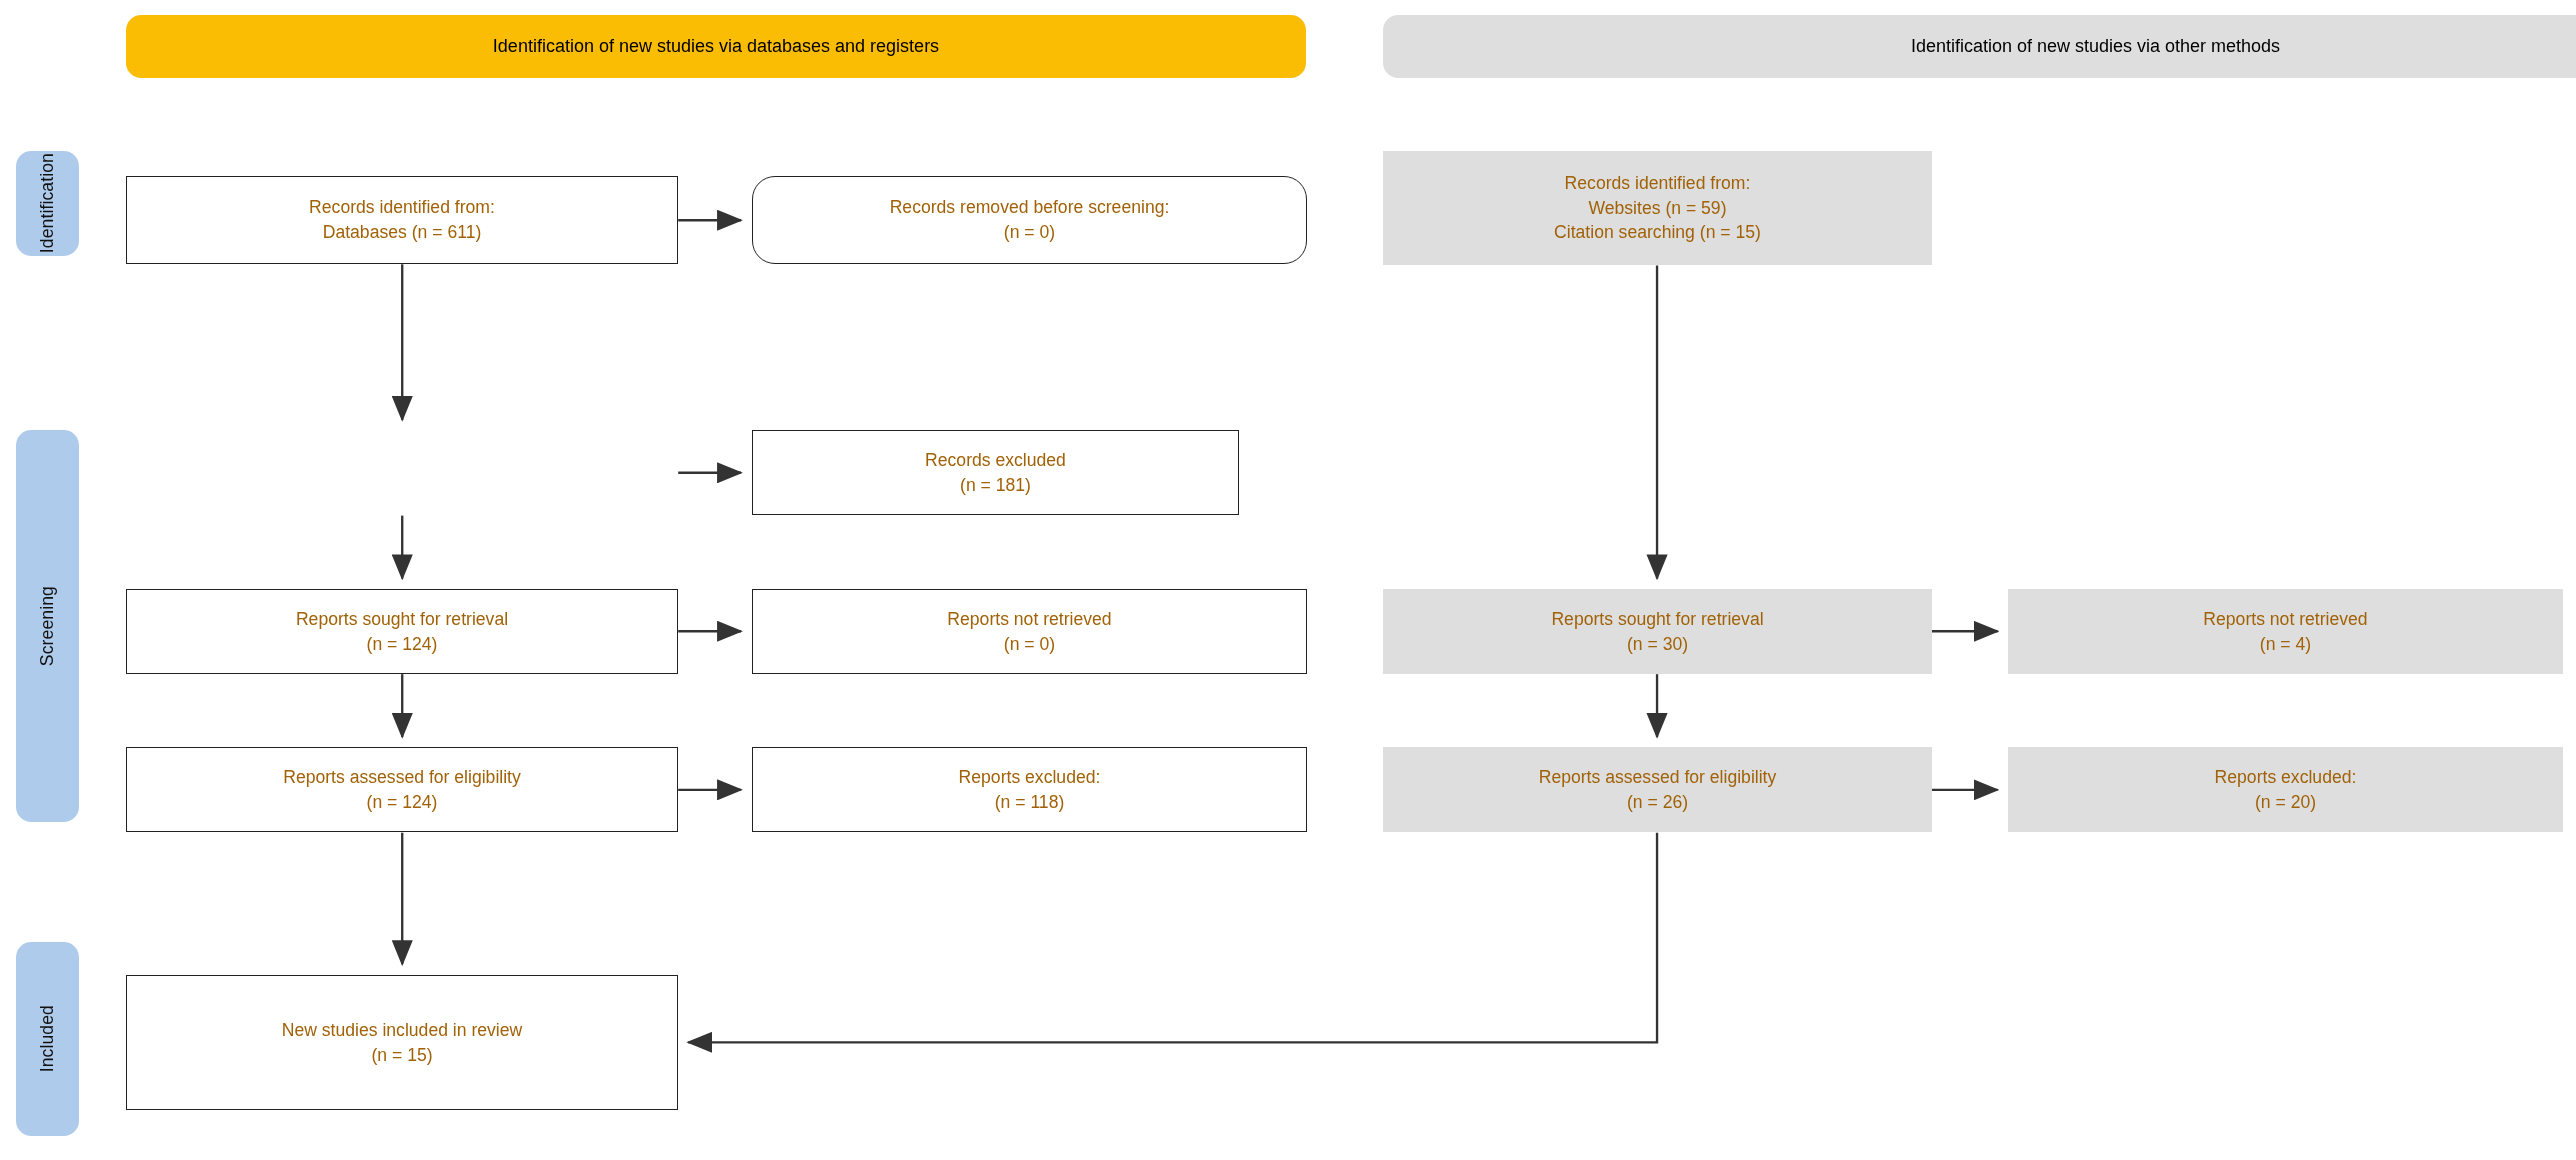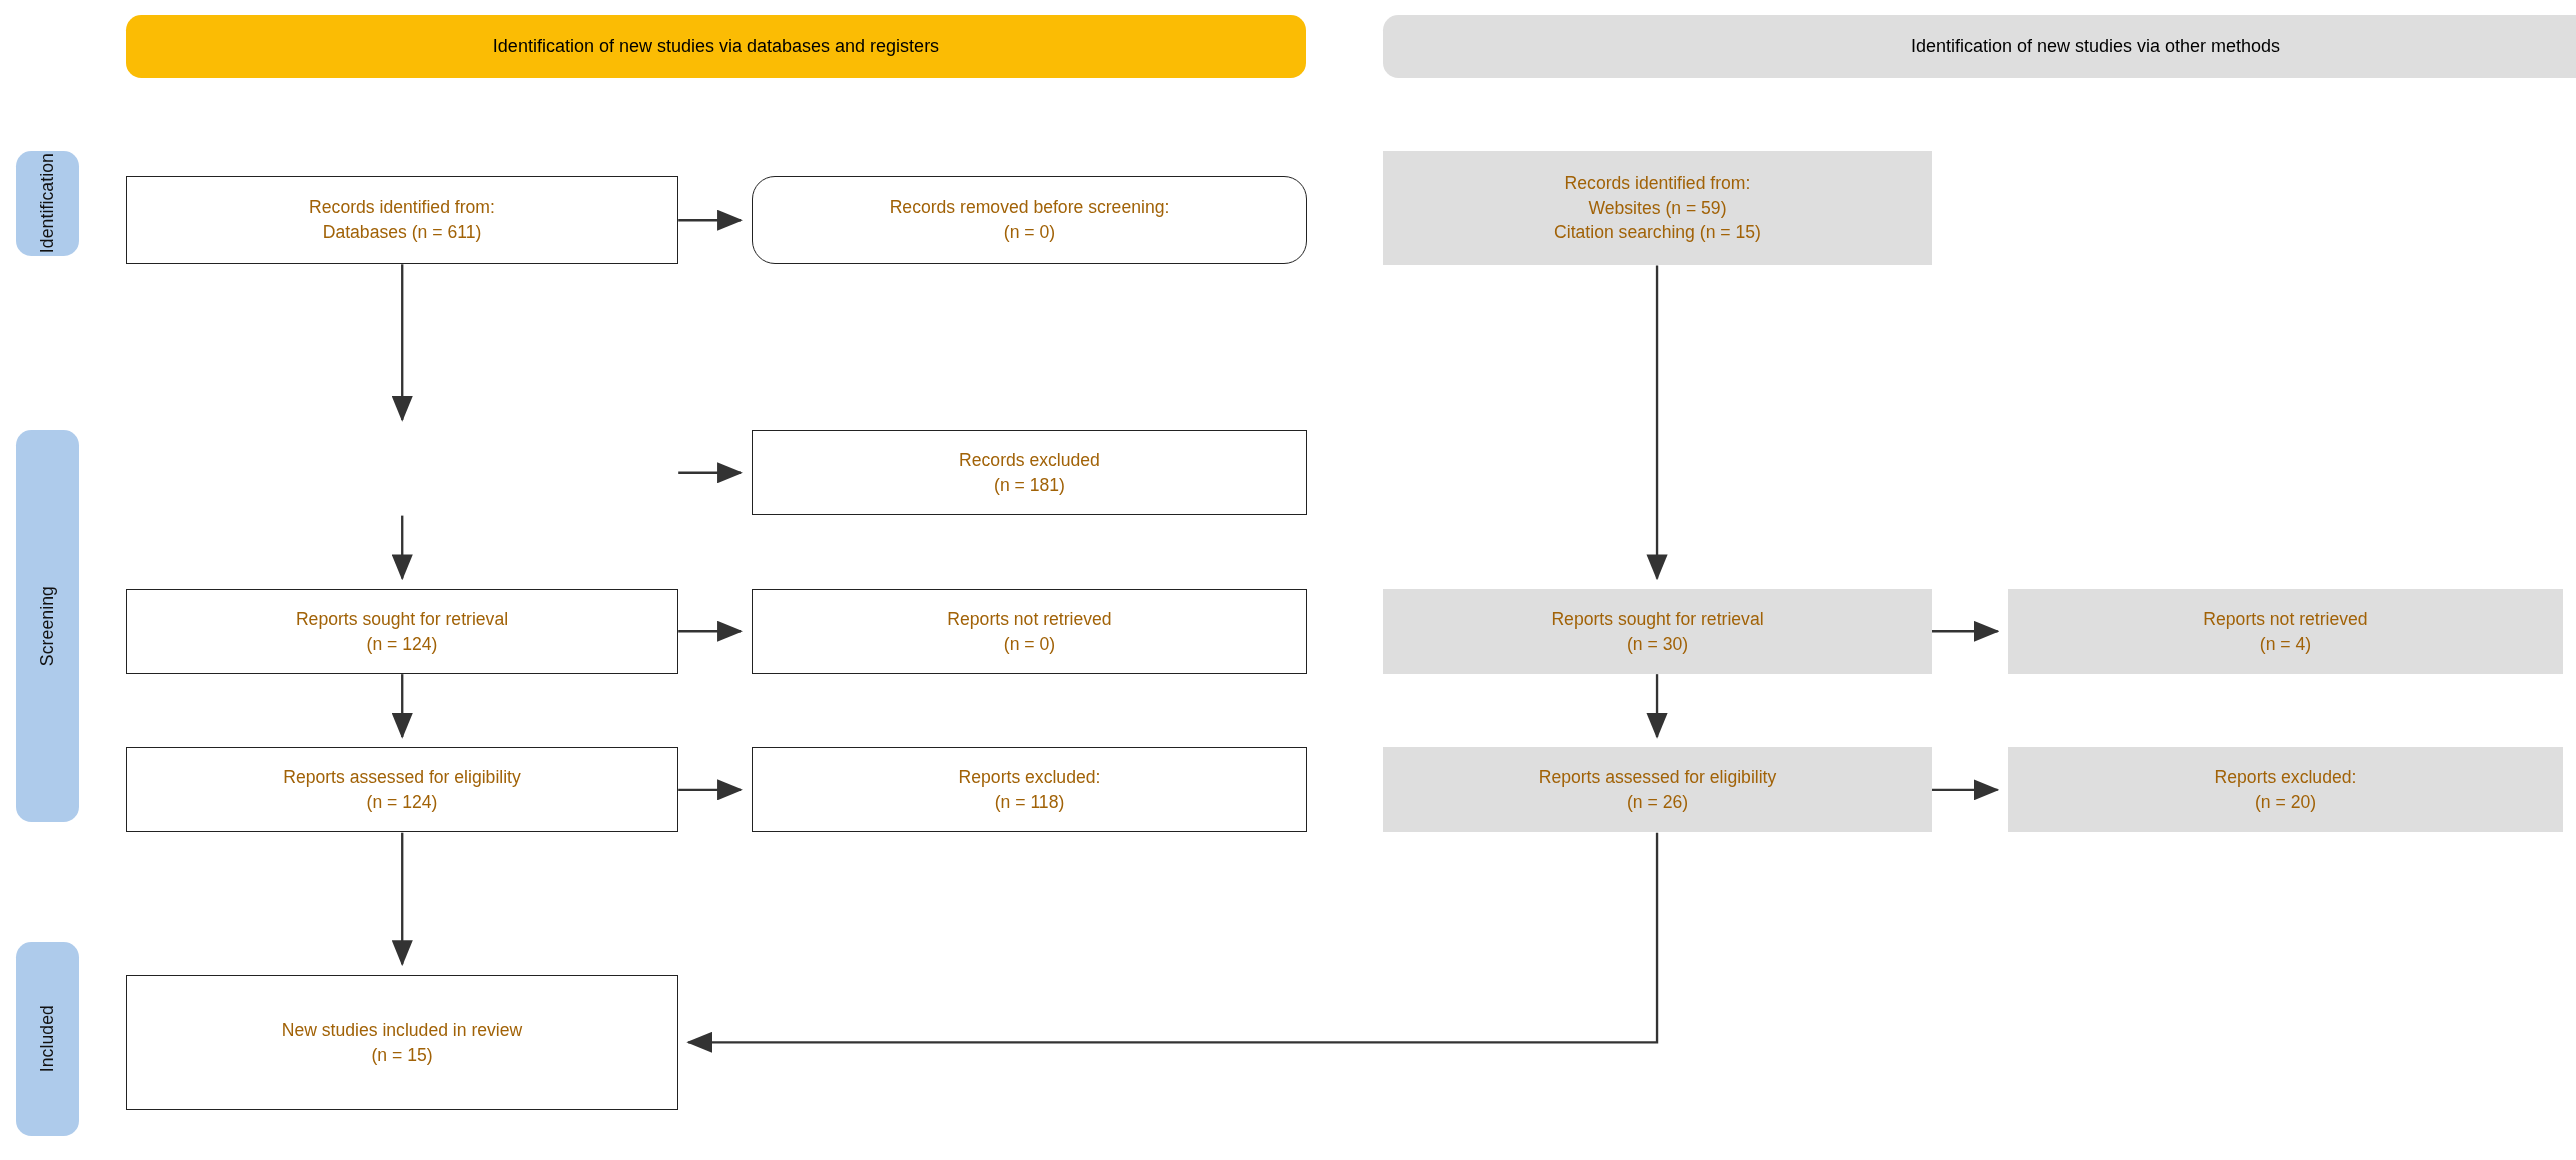--- a/index.html
+++ b/index.html
@@ -119,21 +119,21 @@
     <span class="ln">Records identified from:</span>
     <span class="ln">Databases (n = 611)</span>
   </div>
 
   <div class="box white" style="left:752px;top:176px;width:555px;height:88px;border-radius:23px;">
     <span class="ln">Records removed before screening:</span>
     <span class="ln">(n = 0)</span>
   </div>
 
 
-  <div class="box white" style="left:752px;top:430px;width:555px;height:85px;">
+  <div class="box white" style="left:752px;top:430px;width:487px;height:85px;">
     <span class="ln">Records excluded</span>
     <span class="ln">(n = 181)</span>
   </div>
 
   <div class="box white" style="left:126px;top:589px;width:552px;height:85px;">
     <span class="ln">Reports sought for retrieval</span>
     <span class="ln">(n = 124)</span>
   </div>
 
   <div class="box white" style="left:752px;top:589px;width:555px;height:85px;">

